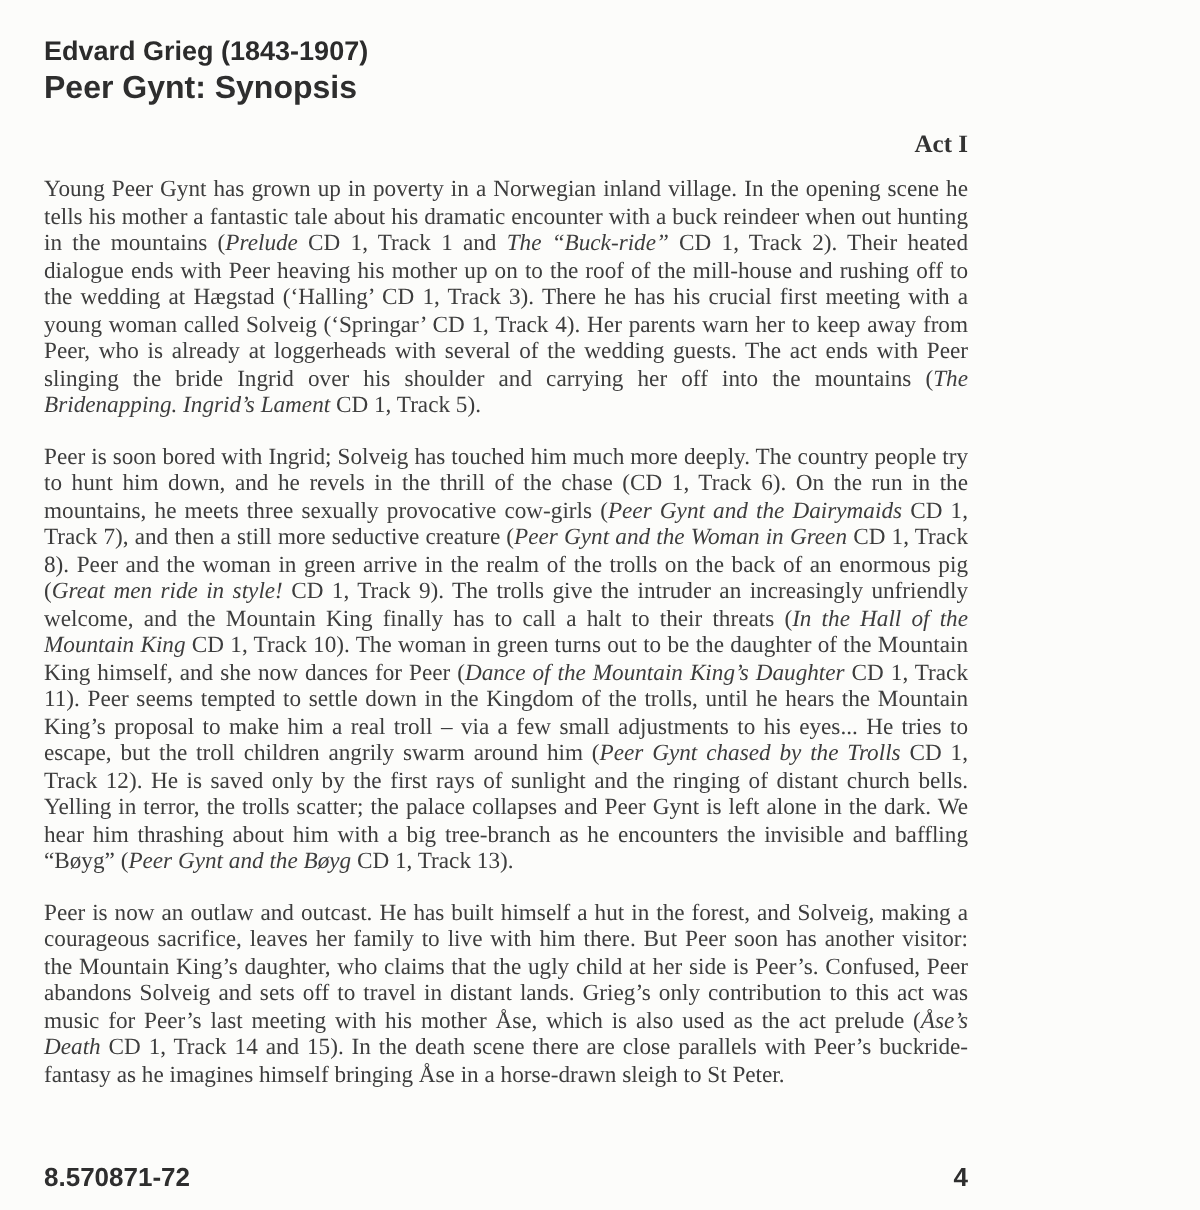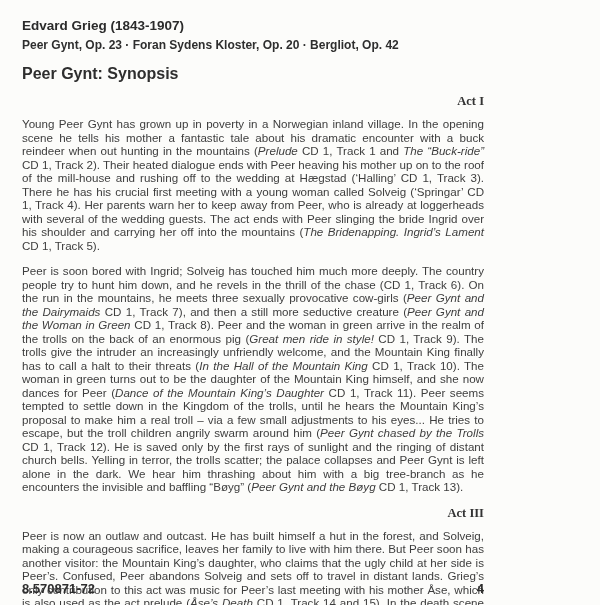--- a/index.html
+++ b/index.html
@@ -49,21 +49,21 @@
   .act {
     font-family: "Liberation Serif", serif;
     font-weight: bold;
     font-size: 12.5px;
     line-height: 14px;
     color: #333333;
     margin: 0 0 9px 0;
     text-align: right;
   }
   .body-para {
-    font-family: Liberation Sans, sans-serif;
+    font-family: Liberation Serif, serif;
     font-size: 11.6px;
     line-height: 13.5px;
     color: #3d3d3d;
     text-align: justify;
     margin: 0 0 12px 0;
   }
   .body-para i {
     font-style: italic;
   }
   .footer {
@@ -80,35 +80,33 @@
     color: #2e2e2e;
   }
 </style>
 </head>
 <body>
 
 <div class="page">
 
   <div class="hdr">
     <div class="composer">Edvard Grieg (1843-1907)</div>
-    <div class="works">Peer Gynt, Op. 23 · Foran Sydens Kloster, Op. 20 · Bergliot, Op. 42</div>
     <div class="synopsis">Peer Gynt: Synopsis</div>
   </div>
 
   <section>
     <h4 class="act">Act I</h4>
     <p class="body-para">Young Peer Gynt has grown up in poverty in a Norwegian inland village. In the opening scene he tells his mother a fantastic tale about his dramatic encounter with a buck reindeer when out hunting in the mountains (<i>Prelude</i> CD 1, Track 1 and <i>The “Buck-ride”</i> CD 1, Track 2). Their heated dialogue ends with Peer heaving his mother up on to the roof of the mill-house and rushing off to the wedding at Hægstad (‘Halling’ CD 1, Track 3). There he has his crucial first meeting with a young woman called Solveig (‘Springar’ CD 1, Track 4). Her parents warn her to keep away from Peer, who is already at loggerheads with several of the wedding guests. The act ends with Peer slinging the bride Ingrid over his shoulder and carrying her off into the mountains (<i>The Bridenapping. Ingrid’s Lament</i> CD 1, Track 5).</p>
   </section>
 
   <section>
     <p class="body-para">Peer is soon bored with Ingrid; Solveig has touched him much more deeply. The country people try to hunt him down, and he revels in the thrill of the chase (CD 1, Track 6). On the run in the mountains, he meets three sexually provocative cow-girls (<i>Peer Gynt and the Dairymaids</i> CD 1, Track 7), and then a still more seductive creature (<i>Peer Gynt and the Woman in Green</i> CD 1, Track 8). Peer and the woman in green arrive in the realm of the trolls on the back of an enormous pig (<i>Great men ride in style!</i> CD 1, Track 9). The trolls give the intruder an increasingly unfriendly welcome, and the Mountain King finally has to call a halt to their threats (<i>In the Hall of the Mountain King</i> CD 1, Track 10). The woman in green turns out to be the daughter of the Mountain King himself, and she now dances for Peer (<i>Dance of the Mountain King’s Daughter</i> CD 1, Track 11). Peer seems tempted to settle down in the Kingdom of the trolls, until he hears the Mountain King’s proposal to make him a real troll – via a few small adjustments to his eyes... He tries to escape, but the troll children angrily swarm around him (<i>Peer Gynt chased by the Trolls</i> CD 1, Track 12). He is saved only by the first rays of sunlight and the ringing of distant church bells. Yelling in terror, the trolls scatter; the palace collapses and Peer Gynt is left alone in the dark. We hear him thrashing about him with a big tree-branch as he encounters the invisible and baffling “Bøyg” (<i>Peer Gynt and the Bøyg</i> CD 1, Track 13).</p>
   </section>
 
   <section>
-    <h4 class="act">Act III</h4>
     <p class="body-para">Peer is now an outlaw and outcast. He has built himself a hut in the forest, and Solveig, making a courageous sacrifice, leaves her family to live with him there. But Peer soon has another visitor: the Mountain King’s daughter, who claims that the ugly child at her side is Peer’s. Confused, Peer abandons Solveig and sets off to travel in distant lands. Grieg’s only contribution to this act was music for Peer’s last meeting with his mother Åse, which is also used as the act prelude (<i>Åse’s Death</i> CD 1, Track 14 and 15). In the death scene there are close parallels with Peer’s buckride-fantasy as he imagines himself bringing Åse in a horse-drawn sleigh to St Peter.</p>
   </section>
 
   <div class="footer">
     <span>8.570871-72</span>
     <span>4</span>
   </div>
 
 </div>
 

